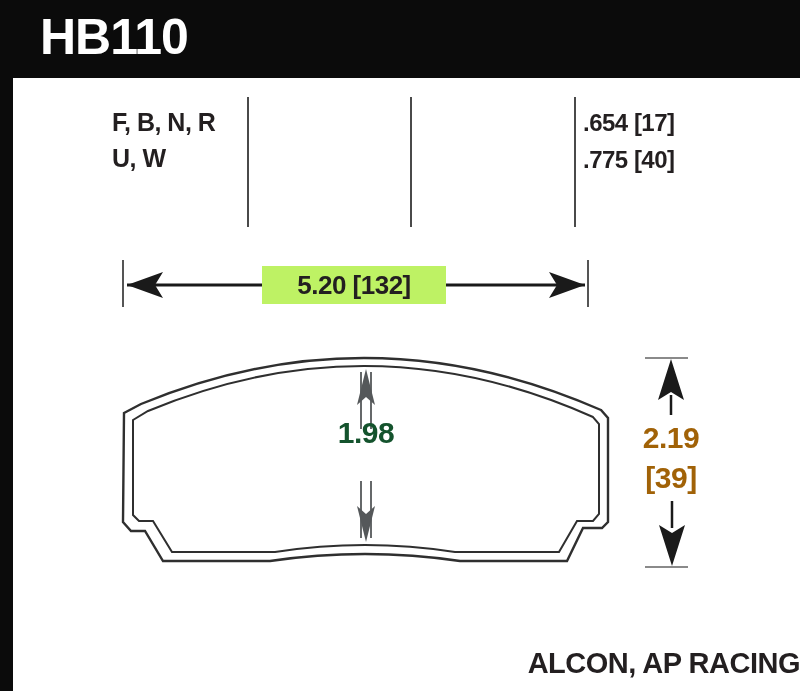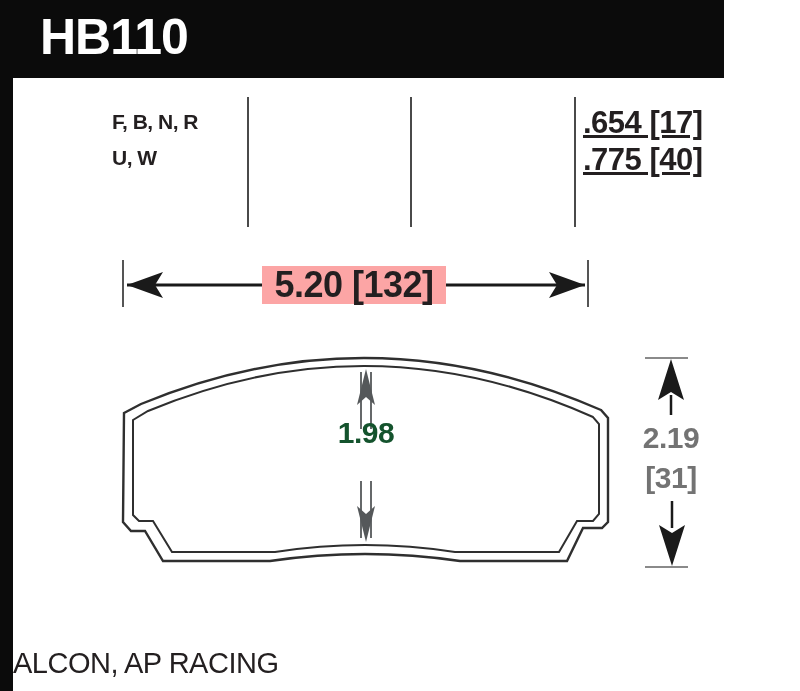--- a/index.html
+++ b/index.html
@@ -6,70 +6,70 @@
   .page{
     position:relative;
     width:800px;height:691px;
     background:#ffffff;
     overflow:hidden;
     font-family:"Liberation Sans", sans-serif;
     color:#231f20;
   }
   
   .header-bar{
-    position:absolute;left:0;top:0;width:724px;height:78px;
+    position:absolute;left:0;top:0;width:800px;height:78px;
     background:#0b0b0b;
   }
   .part-number{
     position:absolute;left:40px;top:0;height:74px;line-height:74px;
     color:#ffffff;font-size:50px;font-weight:bold;letter-spacing:-1px;
   }
   
   .left-strip{
     position:absolute;left:0;top:78px;width:13px;height:613px;
     background:#0b0b0b;
   }
   
   .compound-block{
     position:absolute;left:112px;top:104px;
-    font-size:21px;font-weight:bold;line-height:36px;
+    font-size:25px;font-weight:bold;line-height:36px;
     letter-spacing:-0.5px;white-space:nowrap;
   }
   .thickness-block{
     position:absolute;left:583px;top:104px;
-    font-size:31px;font-weight:bold;line-height:37px;
-    letter-spacing:-0.5px;white-space:nowrap;text-decoration:underline;
+    font-size:24px;font-weight:bold;line-height:37px;
+    letter-spacing:-0.5px;white-space:nowrap;
   }
   .divider{
     position:absolute;top:97px;width:2px;height:130px;background:#4a4a4a;
   }
   .divider.d1{left:247px;}
   .divider.d2{left:410px;}
   .divider.d3{left:574px;}
   
   .diagram-svg{position:absolute;left:0;top:0;width:800px;height:691px;}
   
   .width-dim-label{
     position:absolute;left:262px;top:266px;width:184px;height:38px;
-    line-height:38px;text-align:center;background:#fca5a5;
-    font-size:36px;font-weight:bold;letter-spacing:-0.5px;
+    line-height:38px;text-align:center;background:#bef264;
+    font-size:26px;font-weight:bold;letter-spacing:-0.5px;
   }
   .center-dim-label{
     position:absolute;left:316px;top:417px;width:100px;
     text-align:center;color:#14532d;
     font-size:30px;font-weight:bold;line-height:31px;letter-spacing:-0.5px;
   }
   .height-dim-label{
     position:absolute;left:620px;top:418px;width:102px;
-    text-align:center;color:#737373;
+    text-align:center;color:#a16207;
     font-size:30px;font-weight:bold;line-height:40px;letter-spacing:-0.5px;
   }
   .footer-label{
     position:absolute;left:13px;top:647px;width:787px;
-    text-align:left;font-size:29px;font-weight:normal;letter-spacing:-0.5px;
+    text-align:right;font-size:29px;font-weight:bold;letter-spacing:-0.5px;
   }
 </style>
 </head>
 <body>
 
 <div class="page">
 
   <div class="header-bar">
     <span class="part-number">HB110</span>
   </div>
@@ -153,18 +153,18 @@
   </svg>
 
   <div class="width-dim-label">5.20 [132]</div>
 
   <div class="center-dim-label">
     <div>1.98</div>
   </div>
 
   <div class="height-dim-label">
     <div>2.19</div>
-    <div>[31]</div>
+    <div>[39]</div>
   </div>
 
   <div class="footer-label">ALCON, AP RACING</div>
 
 </div>
 
 </body></html>

